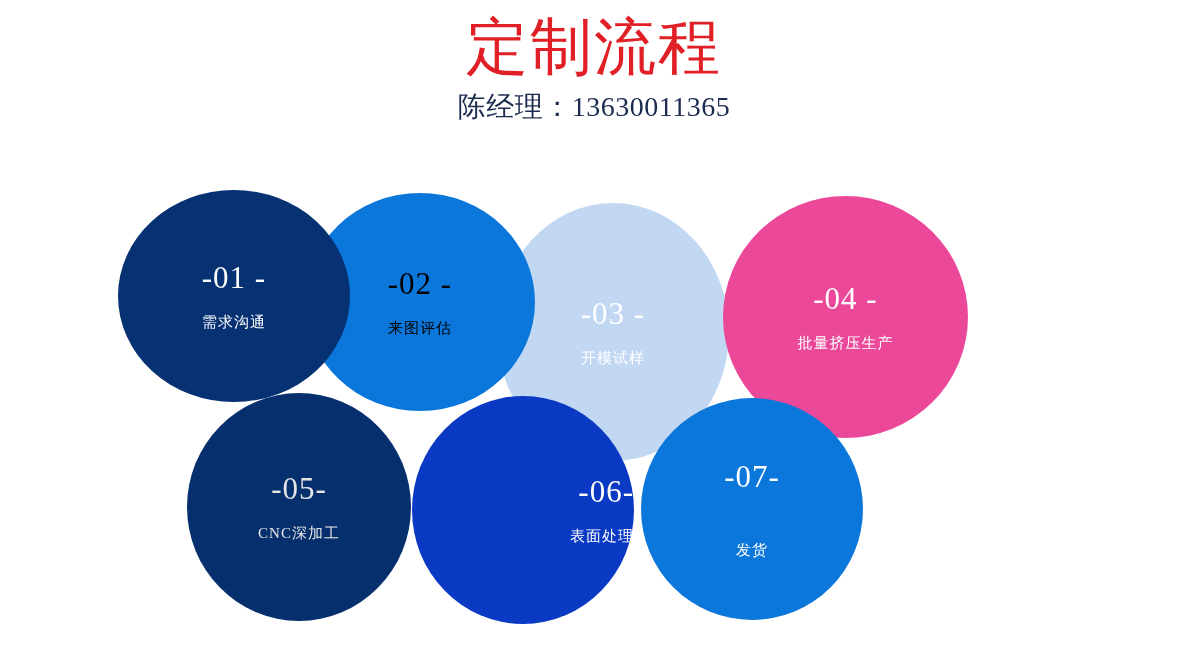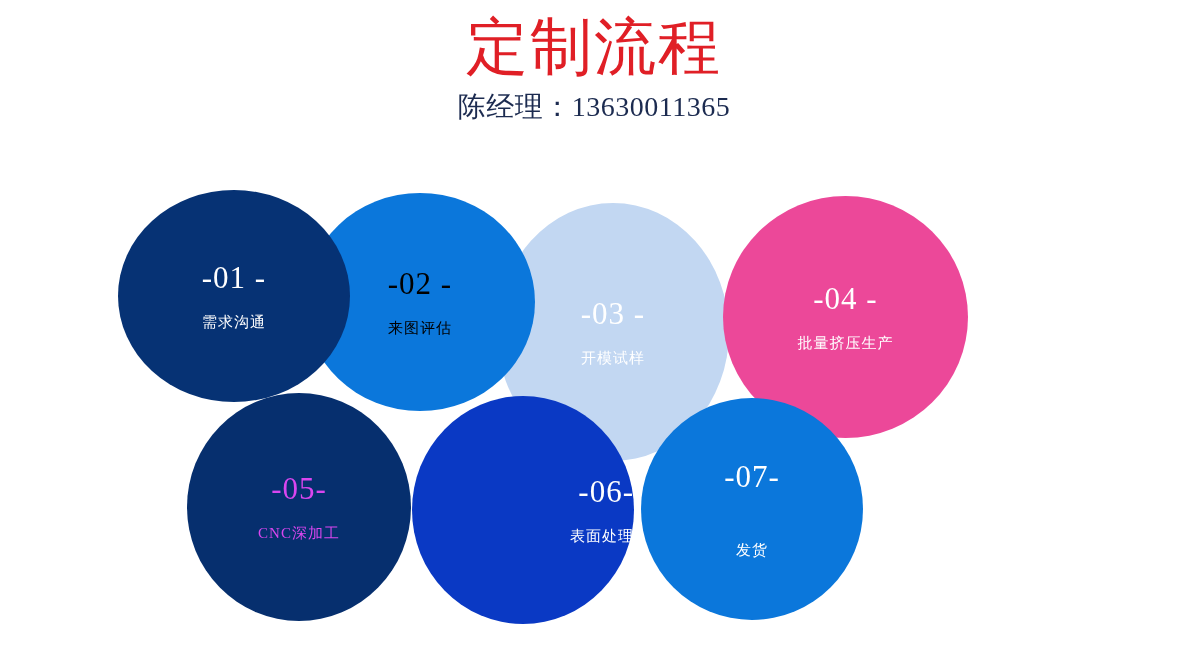--- a/index.html
+++ b/index.html
@@ -130,21 +130,21 @@
     <div class="flow-node" id="node-3" style="background-color: rgb(194, 215, 242); color: rgb(255, 255, 255);">
       <span class="node-number">-03 -</span>
       <span class="node-label">开模试样</span>
     </div>
 
     <div class="flow-node" id="node-4" style="background-color: #ec4899; color: rgb(255, 255, 255);">
       <span class="node-number">-04 -</span>
       <span class="node-label">批量挤压生产</span>
     </div>
 
-    <div class="flow-node" id="node-5" style="background-color: rgb(6, 47, 110); color: #d946ef;">
+    <div class="flow-node" id="node-5" style="background-color: rgb(6, 47, 110); color: #e5e5e5;">
       <span class="node-number">-05-</span>
       <span class="node-label">CNC深加工</span>
     </div>
 
     <div class="flow-node" id="node-6" style="background-color: rgb(10, 57, 196); color: rgb(255, 255, 255); align-items: flex-end;">
       <span class="node-number">-06-</span>
       <span class="node-label">表面处理</span>
     </div>
 
     <div class="flow-node" id="node-7" style="background-color: rgb(11, 119, 219); color: rgb(255, 255, 255); gap: 29px;">

